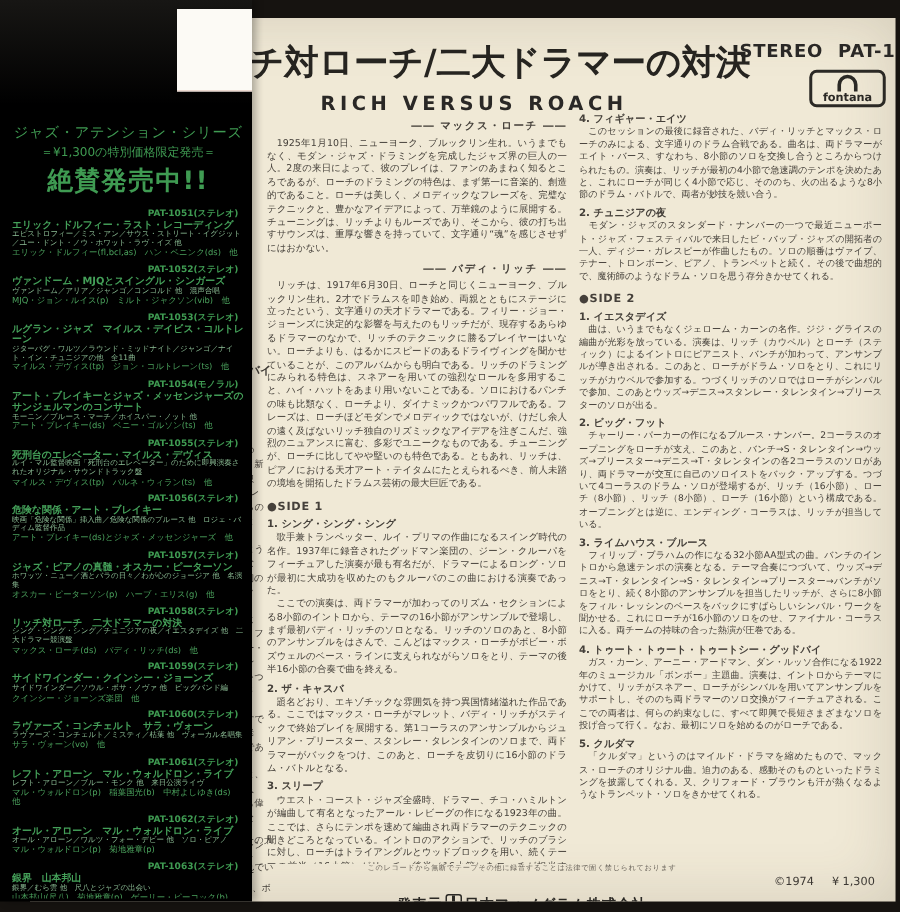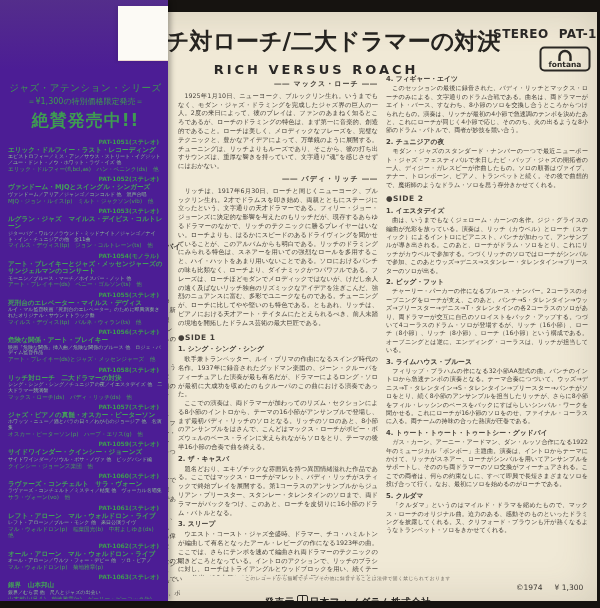--- a/index.html
+++ b/index.html
@@ -40,21 +40,21 @@
   .bottom-center{position:absolute;left:168px;top:563px;width:320px;text-align:center;}
   .caution{font-size:4.8px;color:#6b655c;letter-spacing:.4px;}
   .publisher{margin-top:14px;font-size:9.5px;font-weight:bold;color:#2b2925;letter-spacing:.5px;}
   .phonogram-mark{display:inline-block;width:9px;height:9px;border:1.5px solid #2b2925;
                   border-radius:2px;vertical-align:-1px;margin:0 2px;background:
                   linear-gradient(90deg,transparent 40%,#2b2925 40%,#2b2925 60%,transparent 60%);}
   .price-line{position:absolute;left:496px;top:571px;font-size:7.5px;color:#3c3833;white-space:nowrap;}
   .price-line .gap{display:inline-block;width:12px;}
 
   
-  .insert{position:absolute;left:0;top:0;width:168px;height:601px;background:#4c1d95;
+  .insert{position:absolute;left:0;top:0;width:168px;height:601px;background:#000000;
           box-shadow:3px 0 5px rgba(0,0,0,.28);overflow:hidden;}
   .insert::before{content:'';position:absolute;left:0;top:0;right:0;height:70px;
           background:linear-gradient(180deg,rgba(115,110,100,.20),rgba(115,110,100,0));}
   .insert-tab{position:absolute;left:118px;top:6px;width:50px;height:54px;background:#fcfaf5;
           border-bottom:1px solid #ecd8cf;box-shadow:-2px 1px 3px rgba(0,0,0,.08);}
   .insert-body{position:absolute;left:8px;top:82px;right:5px;bottom:2px;overflow:hidden;}
 
   .series{color:#3f9b52;text-align:center;}
   .series .l1{font-size:9.5px;letter-spacing:.5px;}
   .series .l2{font-size:8px;margin-top:1px;}
@@ -203,34 +203,34 @@
           </div>
 
           <div class="entry">
             <div class="cat">PAT-1056(ステレオ)</div>
             <div class="ititle">危険な関係・アート・ブレイキー</div>
             <div class="inote">映画「危険な関係」挿入曲／危険な関係のブルース 他　ロジェ・バディム監督作品</div>
             <div class="icredit">アート・ブレイキー(ds)とジャズ・メッセンジャーズ　他</div>
           </div>
 
           <div class="entry">
+            <div class="cat">PAT-1057(ステレオ)</div>
+            <div class="ititle">ジャズ・ピアノの真髄・オスカー・ピーターソン</div>
+            <div class="inote">ホワッツ・ニュー／酒とバラの日々／わが心のジョージア 他　名演集</div>
+            <div class="icredit">オスカー・ピーターソン(p)　ハーブ・エリス(g)　他</div>
+          </div>
+
+          <div class="entry">
             <div class="cat">PAT-1058(ステレオ)</div>
             <div class="ititle">リッチ対ローチ　二大ドラマーの対決</div>
             <div class="inote">シング・シング・シング／チュニジアの夜／イエスタデイズ 他　二大ドラマー競演盤</div>
             <div class="icredit">マックス・ローチ(ds)　バディ・リッチ(ds)　他</div>
           </div>
 
           <div class="entry">
-            <div class="cat">PAT-1057(ステレオ)</div>
-            <div class="ititle">ジャズ・ピアノの真髄・オスカー・ピーターソン</div>
-            <div class="inote">ホワッツ・ニュー／酒とバラの日々／わが心のジョージア 他　名演集</div>
-            <div class="icredit">オスカー・ピーターソン(p)　ハーブ・エリス(g)　他</div>
-          </div>
-
-          <div class="entry">
             <div class="cat">PAT-1059(ステレオ)</div>
             <div class="ititle">サイドワインダー・クインシー・ジョーンズ</div>
             <div class="inote">サイドワインダー／ソウル・ボサ・ノヴァ 他　ビッグバンド編</div>
             <div class="icredit">クインシー・ジョーンズ楽団　他</div>
           </div>
 
           <div class="entry">
             <div class="cat">PAT-1060(ステレオ)</div>
             <div class="ititle">ラヴァーズ・コンチェルト　サラ・ヴォーン</div>
             <div class="inote">ラヴァーズ・コンチェルト／ミスティ／枯葉 他　ヴォーカル名唱集</div>

